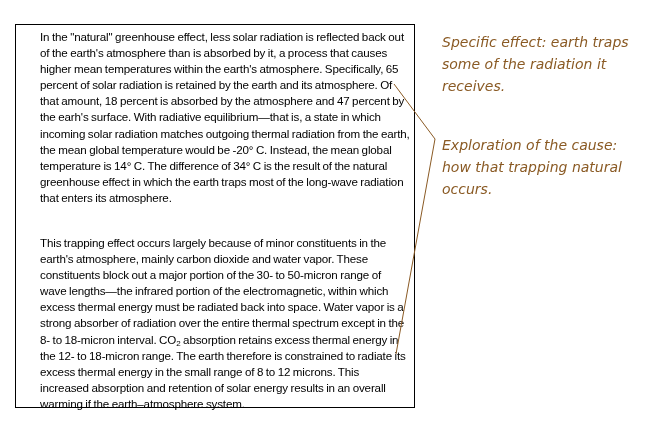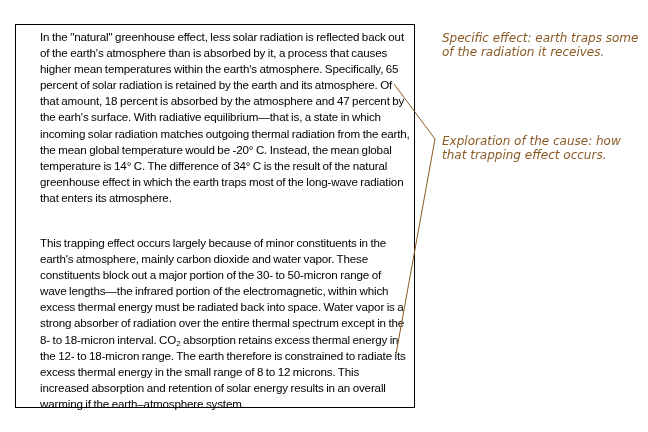--- a/index.html
+++ b/index.html
@@ -5,33 +5,33 @@
   html, body { margin:0; padding:0; background:#ffffff; }
   body { width:648px; height:432px; position:relative; overflow:hidden;
          font-family:"Liberation Sans", sans-serif; }
   .doc-box { position:absolute; left:15px; top:24px; width:400px; height:384px;
              border:1px solid #000; box-sizing:border-box; }
   .para { position:absolute; left:40px; width:370px; font-size:11.6px; line-height:16.1px;
           color:#000; letter-spacing:-0.15px; word-spacing:-0.5px; }
   .p1 { top:29px; }
   .p2 { top:229px;margin-top:6px; }
   .note { position:absolute; left:442px; width:200px; font-family:"DejaVu Sans", sans-serif;
-          font-style:italic; font-size:12px; line-height:14px; color:#8a5a24; }
+          font-style:italic; font-size:14px; line-height:22px; color:#8a5a24; }
   .n1 { top:31px; }
   .n2 { top:134px; }
   sub { font-size:8px; line-height:0; vertical-align:-2px; }
   svg.conn { position:absolute; left:0; top:0; }
 </style>
 </head>
 <body>
 
 <div class="doc-box"></div>
 
 <div class="para p1">In the "natural" greenhouse effect, less solar radiation is reflected back out of the earth's atmosphere than is absorbed by it, a process that causes higher mean temperatures within the earth's atmosphere. Specifically, 65 percent of solar radiation is retained by the earth and its atmosphere. Of that amount, 18 percent is absorbed by the atmosphere and 47 percent by the earh's surface. With radiative equilibrium—that is, a state in which incoming solar radiation matches outgoing thermal radiation from the earth, the mean global temperature would be -20° C. Instead, the mean global temperature is 14° C. The difference of 34° C is the result of the natural greenhouse effect in which the earth traps most of the long-wave radiation that enters its atmosphere.</div>
 
 <div class="para p2"><span>This trapping effect occurs largely because of minor constituents in the earth's atmosphere, mainly carbon dioxide and water vapor. These constituents block out a major portion of the 30- to 50-micron range of wave lengths—the infrared portion of the electromagnetic, within which excess thermal energy must be radiated back into space. Water vapor is a strong absorber of radiation over the entire thermal spectrum except in the 8- to 18-micron interval. CO</span><sub>2</sub><span> absorption retains excess thermal energy in the 12- to 18-micron range. The earth therefore is constrained to radiate its excess thermal energy in the small range of 8 to 12 microns. This increased absorption and retention of solar energy results in an overall warming if the earth–atmosphere system.</span></div>
 
 <div class="note n1">Specific effect: earth traps some of the radiation it receives.</div>
-<div class="note n2">Exploration of the cause: how that trapping effect occurs.</div>
+<div class="note n2">Exploration of the cause: how that trapping natural occurs.</div>
 
 <svg class="conn" width="648" height="432">
   <polyline points="394,84 435,139 396,354" fill="none" stroke="#8a5a24" stroke-width="1"></polyline>
 </svg>
 
 </body></html>

